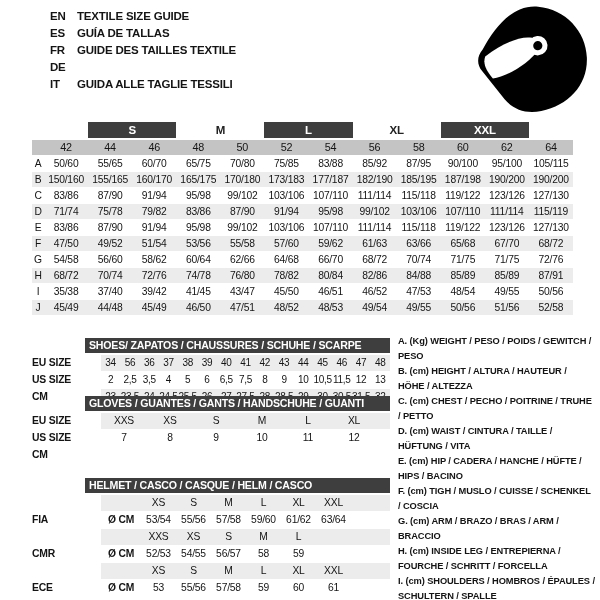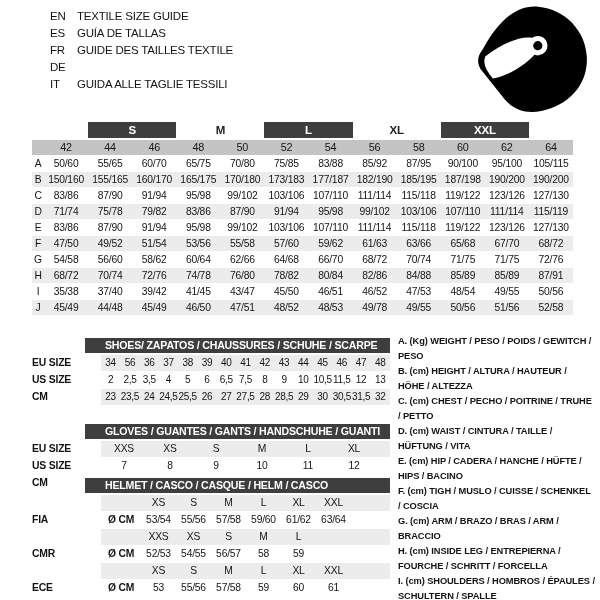--- a/index.html
+++ b/index.html
@@ -1,51 +1,51 @@
 <!DOCTYPE html>
 <html><head>
 <meta charset="utf-8">
 <style>
   html,body{margin:0;padding:0;background:#fff;}
   .page{position:relative;width:600px;height:600px;background:#fff;overflow:hidden;
         font-family:"Liberation Sans",sans-serif;color:#141414;}
 
   
   .lang-list{position:absolute;left:35px;top:8px;}
-  .lang-row{display:flex;font-weight:normal;font-size:11.5px;line-height:17px;letter-spacing:-0.2px;padding-left:15px;}
+  .lang-row{display:flex;font-weight:bold;font-size:11.5px;line-height:17px;letter-spacing:-0.2px;padding-left:15px;}
   .lang-code{width:27px;}
 
   .helmet-icon{position:absolute;left:466px;top:4px;width:130px;height:110px;}
 
   
   .main-table{position:absolute;left:32px;top:122px;width:541px;}
   .mt-row{display:grid;grid-template-columns:12px repeat(12,1fr);height:15px;line-height:15px;
           margin-bottom:1px;font-size:10.3px;text-align:center;letter-spacing:-0.2px;}
   .mt-row.shaded{background:#ececec;}
   .mt-bar-row{height:16px;line-height:16px;margin-bottom:2px;font-size:11.5px;}
   .mt-bar{background:#3e3e3e;color:#fff;font-weight:bold;}
   .mt-plain{color:#222;font-weight:bold;}
   .mt-numbers{background:#c4c4c4;font-size:10.8px;}
   .mt-letter{text-align:center;}
 
   
   .sub-table{position:absolute;left:32px;width:358px;}
   .st-bar{margin-left:53px;height:15px;line-height:15px;background:#3e3e3e;color:#fff;
-          font-weight:bold;font-size:10.6px;padding-left:20px;letter-spacing:-0.2px;margin-bottom:2px;}
+          font-weight:bold;font-size:10.6px;padding-left:4px;letter-spacing:-0.2px;margin-bottom:2px;}
   .st-row{display:flex;height:16px;line-height:16px;margin-bottom:1px;font-size:10.3px;letter-spacing:-0.2px;}
   .st-label{width:69px;font-weight:bold;font-size:10.4px;}
   .st-cells{flex:1;display:grid;text-align:center;}
   .st-cells.shaded{background:#ececec;}
   .shoes-grid{grid-template-columns:repeat(15,1fr);font-size:10px;letter-spacing:-0.3px;}
   .gloves-grid{grid-template-columns:repeat(6,46px) 1fr;}
   .helmet-grid{grid-template-columns:40px repeat(6,35px) 1fr;}
   .st-unit{font-weight:bold;}
 
   .shoes-table{top:338px;}
-  .gloves-table{top:424px;}
+  .gloves-table{top:396px;}
   .helmet-table{top:478px;}
 
   
   .legend{position:absolute;left:398px;top:334px;width:197px;
           font-size:9.3px;font-weight:bold;line-height:15px;letter-spacing:-0.1px;}
 </style>
 </head>
 <body>
 
 <div class="page">
@@ -244,21 +244,21 @@
       </div>
       <div class="mt-row shaded">
         <div class="mt-letter">J</div>
         <div>45/49</div>
         <div>44/48</div>
         <div>45/49</div>
         <div>46/50</div>
         <div>47/51</div>
         <div>48/52</div>
         <div>48/53</div>
-        <div>49/78</div>
+        <div>49/54</div>
         <div>49/55</div>
         <div>50/56</div>
         <div>51/56</div>
         <div>52/58</div>
       </div>
     </div>
 
   <div class="sub-table shoes-table">
     <div class="st-bar">SHOES/ ZAPATOS / CHAUSSURES / SCHUHE / SCARPE</div>
     <div class="st-rows">

